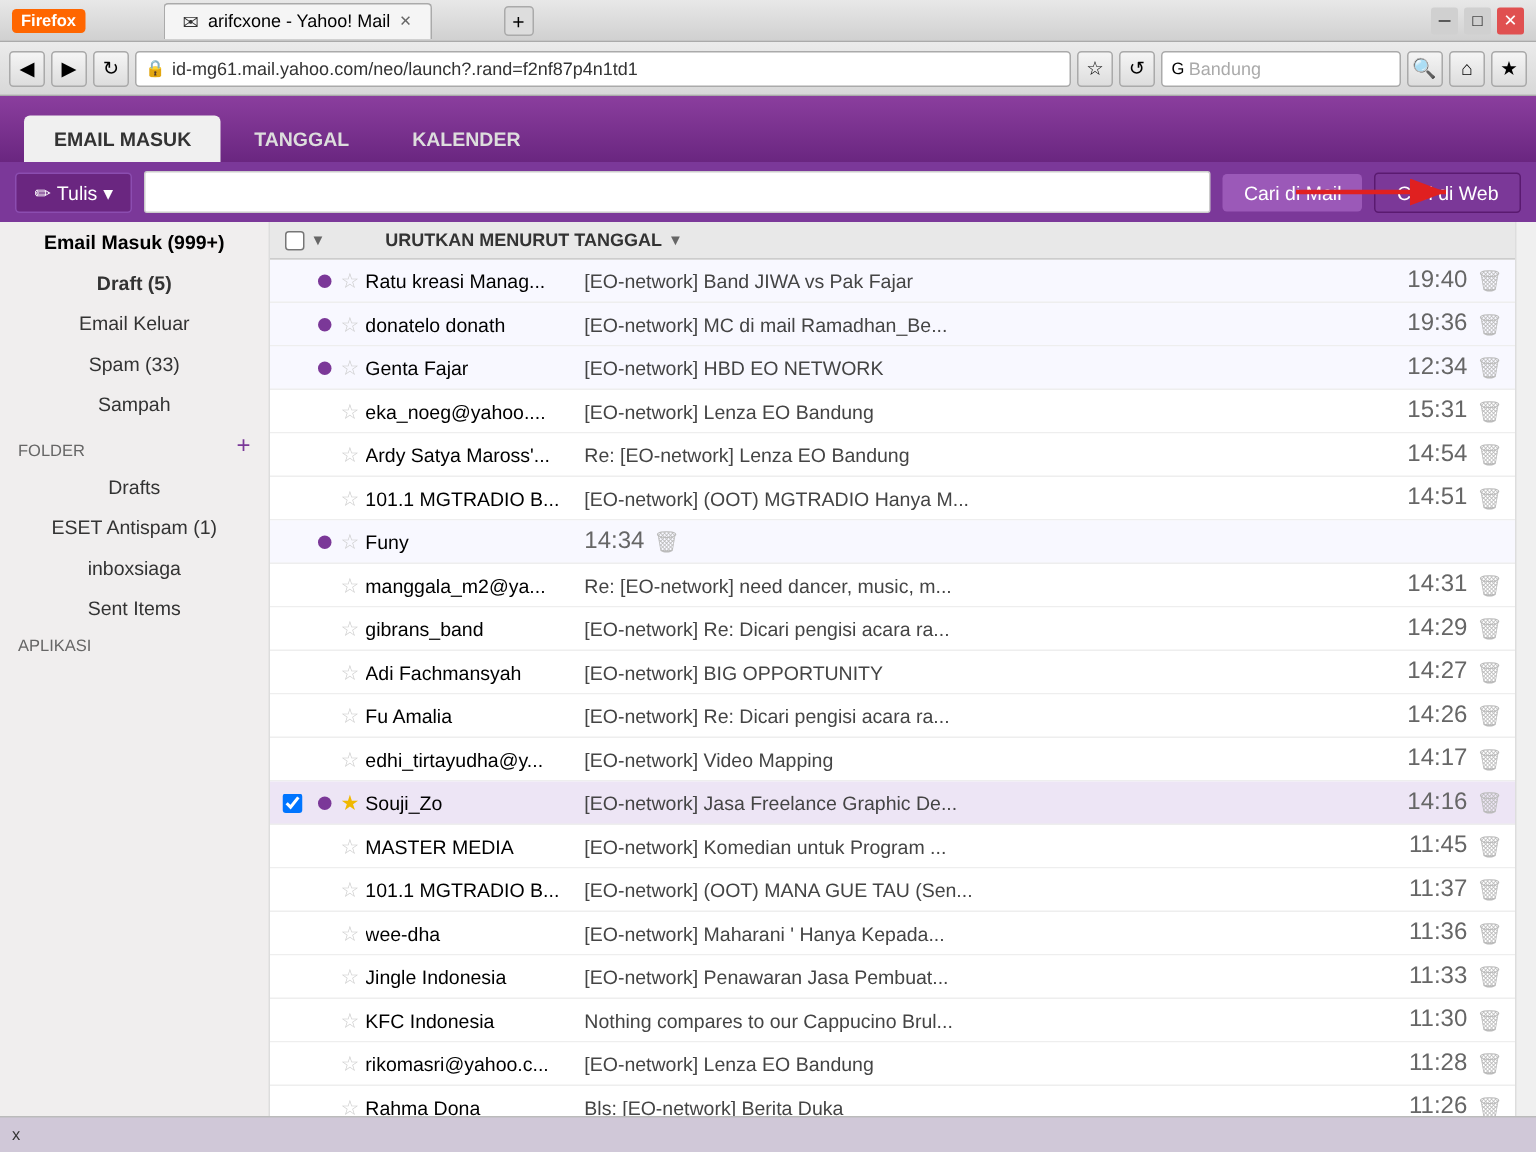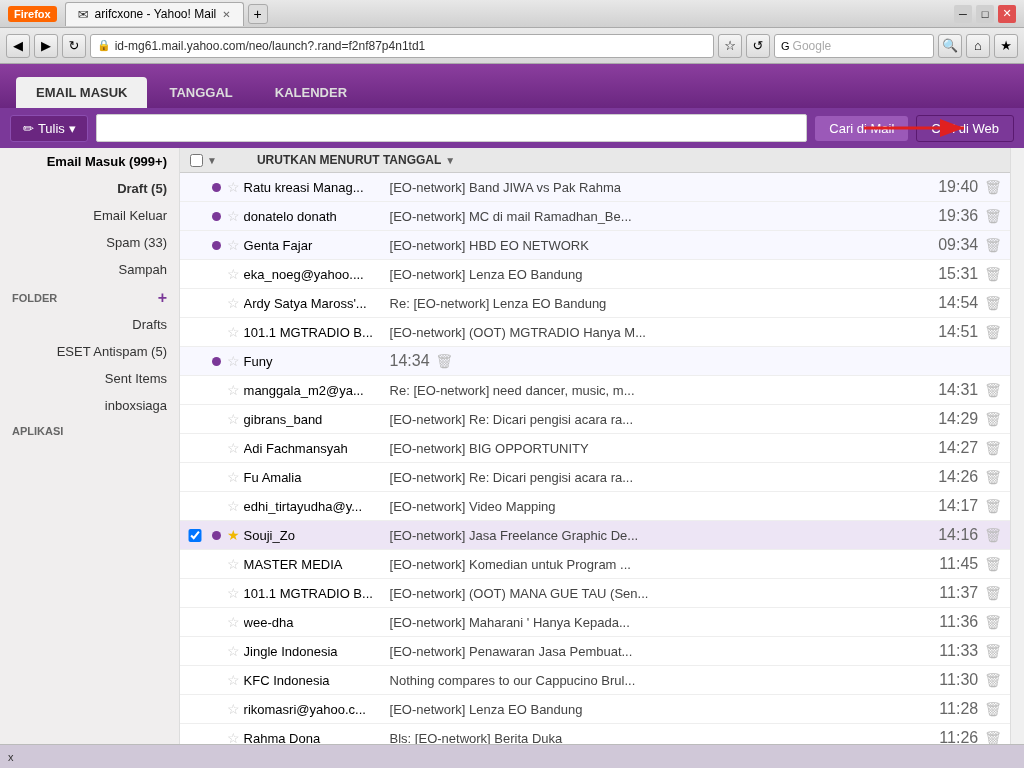--- a/index.html
+++ b/index.html
@@ -6,20 +6,21 @@
     body { font-family: Arial, sans-serif; font-size: 13px; background: #f0f0f0; overflow: hidden; }
 
     
     .browser-titlebar {
       background: linear-gradient(to bottom, #e8e8e8, #d0d0d0);
       height: 28px;
       display: flex;
       align-items: center;
       padding: 0 8px;
       border-bottom: 1px solid #aaa;
+      gap: 44px;
     }
     .browser-logo {
       background: #ff6600;
       color: white;
       font-size: 11px;
       font-weight: bold;
       padding: 2px 6px;
       border-radius: 3px;
       margin-right: 8px;
     }
@@ -220,37 +221,37 @@
       overflow-y: auto;
       flex-shrink: 0;
     }
     .sidebar-item {
       padding: 6px 12px;
       cursor: pointer;
       font-size: 13px;
       color: #333;
       display: flex;
       align-items: center;
-      justify-content: flex-end;
+      justify-content: center;
     }
     .sidebar-item.active {
       font-weight: bold;
       color: #000;
     }
     .sidebar-item.bold {
       font-weight: bold;
     }
     .sidebar-section-header {
       padding: 6px 12px 4px;
       font-size: 11px;
-      font-weight: bold;
+      font-weight: normal;
       color: #666;
       text-transform: uppercase;
       display: flex;
-      align-items: center;
+      align-items: flex-end;
       justify-content: space-between;
     }
     .add-btn {
       color: #7a3898;
       font-size: 16px;
       cursor: pointer;
     }
 
     
     .email-list {
@@ -393,21 +394,21 @@
     <div class="nav-btn">▶</div>
     <div class="nav-btn">↻</div>
     <div class="address-bar">
       <span class="address-icon">🔒</span>
       <span>id-mg61.mail.yahoo.com/neo/launch?.rand=f2nf87p4n1td1</span>
     </div>
     <div class="nav-btn">☆</div>
     <div class="nav-btn">↺</div>
     <div class="search-bar">
       <span style="font-size:11px; margin-right:3px;">G</span>
-      <span style="color:#aaa; font-size:12px;">Google</span>
+      <span style="color:#aaa; font-size:12px;">Bandung</span>
     </div>
     <div class="nav-btn">🔍</div>
     <div class="home-btn">⌂</div>
     <div class="bookmark-btn">★</div>
   </div>
 
   <div class="app-container">
 
     <div class="app-topnav">
       <div class="nav-tab active">EMAIL MASUK</div>
@@ -457,27 +458,27 @@
         </div>
 
         <div class="sidebar-section-header">
           <span>FOLDER</span>
           <span class="add-btn">+</span>
         </div>
         <div class="sidebar-item">
           <span>Drafts</span>
         </div>
         <div class="sidebar-item">
-          <span>ESET Antispam (5)</span>
+          <span>ESET Antispam (1)</span>
+        </div>
+        <div class="sidebar-item">
+          <span>inboxsiaga</span>
         </div>
         <div class="sidebar-item">
           <span>Sent Items</span>
-        </div>
-        <div class="sidebar-item">
-          <span>inboxsiaga</span>
         </div>
 
         <div class="sidebar-section-header">
           <span>APLIKASI</span>
         </div>
       </div>
 
       <div class="email-list">
         <div class="email-list-header">
           <input type="checkbox" class="header-checkbox" style="">
@@ -485,40 +486,40 @@
           <span class="sort-label">URUTKAN MENURUT TANGGAL</span>
           <span class="dropdown-arrow" style="margin-left:4px;">▼</span>
         </div>
 
         <div id="email-rows-container">
         <div class="email-row unread">
     <input type="checkbox" class="email-checkbox" style="visibility: hidden;">
     <div class="unread-dot"></div>
     <span class="star-icon ">☆</span>
     <span class="sender">Ratu kreasi Manag...</span>
-    <span class="subject">[EO-network] Band JIWA vs Pak Rahma</span>
+    <span class="subject">[EO-network] Band JIWA vs Pak Fajar</span>
     <span class="email-time">19:40</span>
     <span class="delete-icon">🗑</span>
   </div>
             <div class="email-row unread">
     <input type="checkbox" class="email-checkbox" style="visibility: hidden;">
     <div class="unread-dot"></div>
     <span class="star-icon ">☆</span>
     <span class="sender">donatelo donath</span>
     <span class="subject">[EO-network] MC di mail Ramadhan_Be...</span>
     <span class="email-time">19:36</span>
     <span class="delete-icon">🗑</span>
   </div>
             <div class="email-row unread">
     <input type="checkbox" class="email-checkbox" style="visibility: hidden;">
     <div class="unread-dot"></div>
     <span class="star-icon ">☆</span>
     <span class="sender">Genta Fajar</span>
     <span class="subject">[EO-network] HBD EO NETWORK</span>
-    <span class="email-time">09:34</span>
+    <span class="email-time">12:34</span>
     <span class="delete-icon">🗑</span>
   </div>
             <div class="email-row">
     <input type="checkbox" class="email-checkbox" style="visibility: hidden;">
     <div class="no-dot"></div>
     <span class="star-icon ">☆</span>
     <span class="sender">eka_noeg@yahoo....</span>
     <span class="subject">[EO-network] Lenza EO Bandung</span>
     <span class="email-time">15:31</span>
     <span class="delete-icon">🗑</span>

